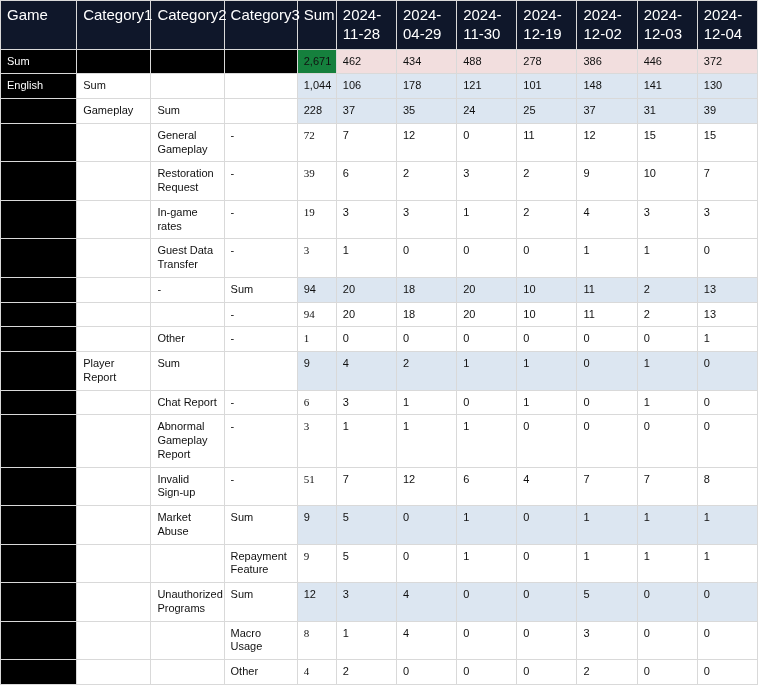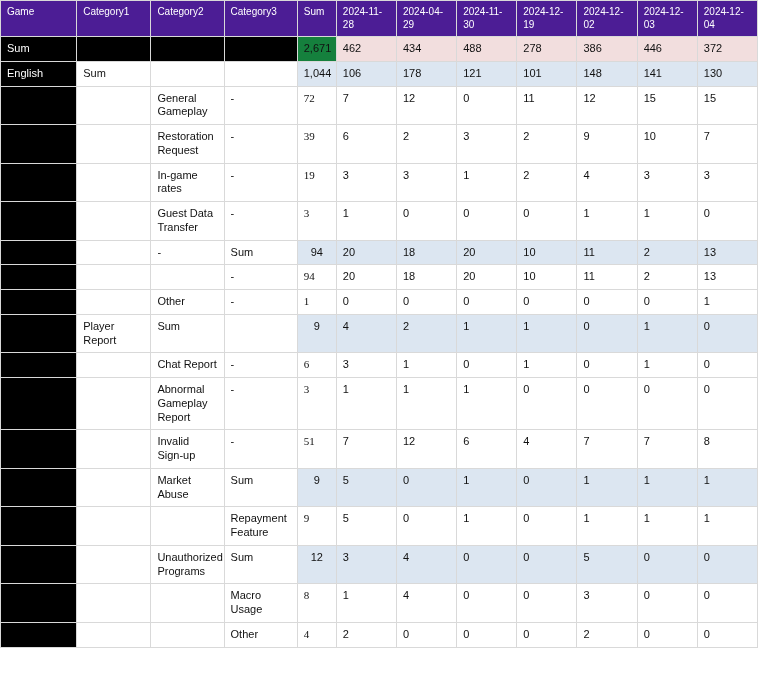--- a/index.html
+++ b/index.html
@@ -23,25 +23,25 @@
   table.pivot th, table.pivot td {
     border: 1px solid #d9d9d9;
     padding: 5px 6px;
     vertical-align: top;
     font-weight: normal;
     line-height: 1.25;
     box-sizing: border-box;
   }
   
   thead th {
-    background: #4c1d95;
+    background: #0f172a;
     color: #ffffff;
     text-align: left;
     border: 1px solid #000000;
-    font-size: 10px;
+    font-size: 15px;
     height: 26px;
     vertical-align: middle;
   }
   
   td.dim {
     background: #ffffff;
   }
   td.dim-black {
     background: #000000;
     color: #ffffff;
@@ -62,21 +62,20 @@
   
   tr.sumrow td.val {
     background: #dce6f1;
   }
   
   td.valfirst {
     background: #f7e4e4;
   }
   tr.sumrow td.valfirst {
     background: #dce6f1;
-    text-align: center;
   }
   tr.detail td.valfirst {
     background: #f7e4e4;
     font-family: Liberation Serif, serif;
   }
   tr.detail td.val {
     background: #ffffff;
   }
   
   col.c-game { width: 76px; }
@@ -142,20 +141,34 @@
         <td class="dim"></td>
         <td class="val valfirst">1,044</td>
         <td class="val">106</td>
         <td class="val">178</td>
         <td class="val">121</td>
         <td class="val">101</td>
         <td class="val">148</td>
         <td class="val">141</td>
         <td class="val">130</td>
       </tr>
+      <tr class="sumrow">
+        <td class="dim dim-black"></td>
+        <td class="dim">Gameplay</td>
+        <td class="dim">Sum</td>
+        <td class="dim"></td>
+        <td class="val valfirst">228</td>
+        <td class="val">37</td>
+        <td class="val">35</td>
+        <td class="val">24</td>
+        <td class="val">25</td>
+        <td class="val">37</td>
+        <td class="val">31</td>
+        <td class="val">39</td>
+      </tr>
       <tr class="detail">
         <td class="dim dim-black"></td>
         <td class="dim"></td>
         <td class="dim">General Gameplay</td>
         <td class="dim">-</td>
         <td class="val valfirst">72</td>
         <td class="val">7</td>
         <td class="val">12</td>
         <td class="val">0</td>
         <td class="val">11</td>

